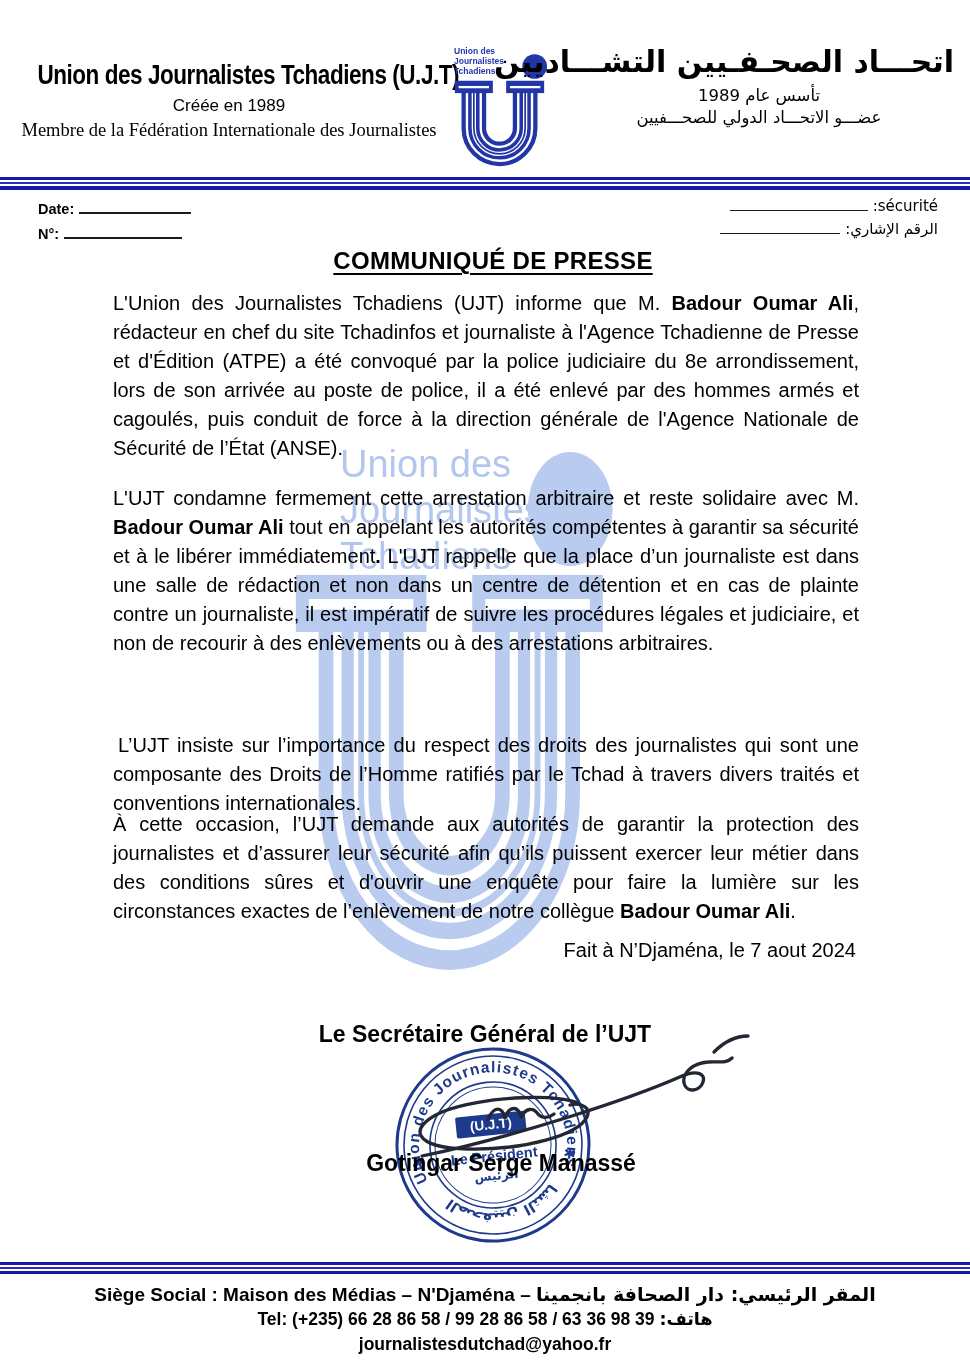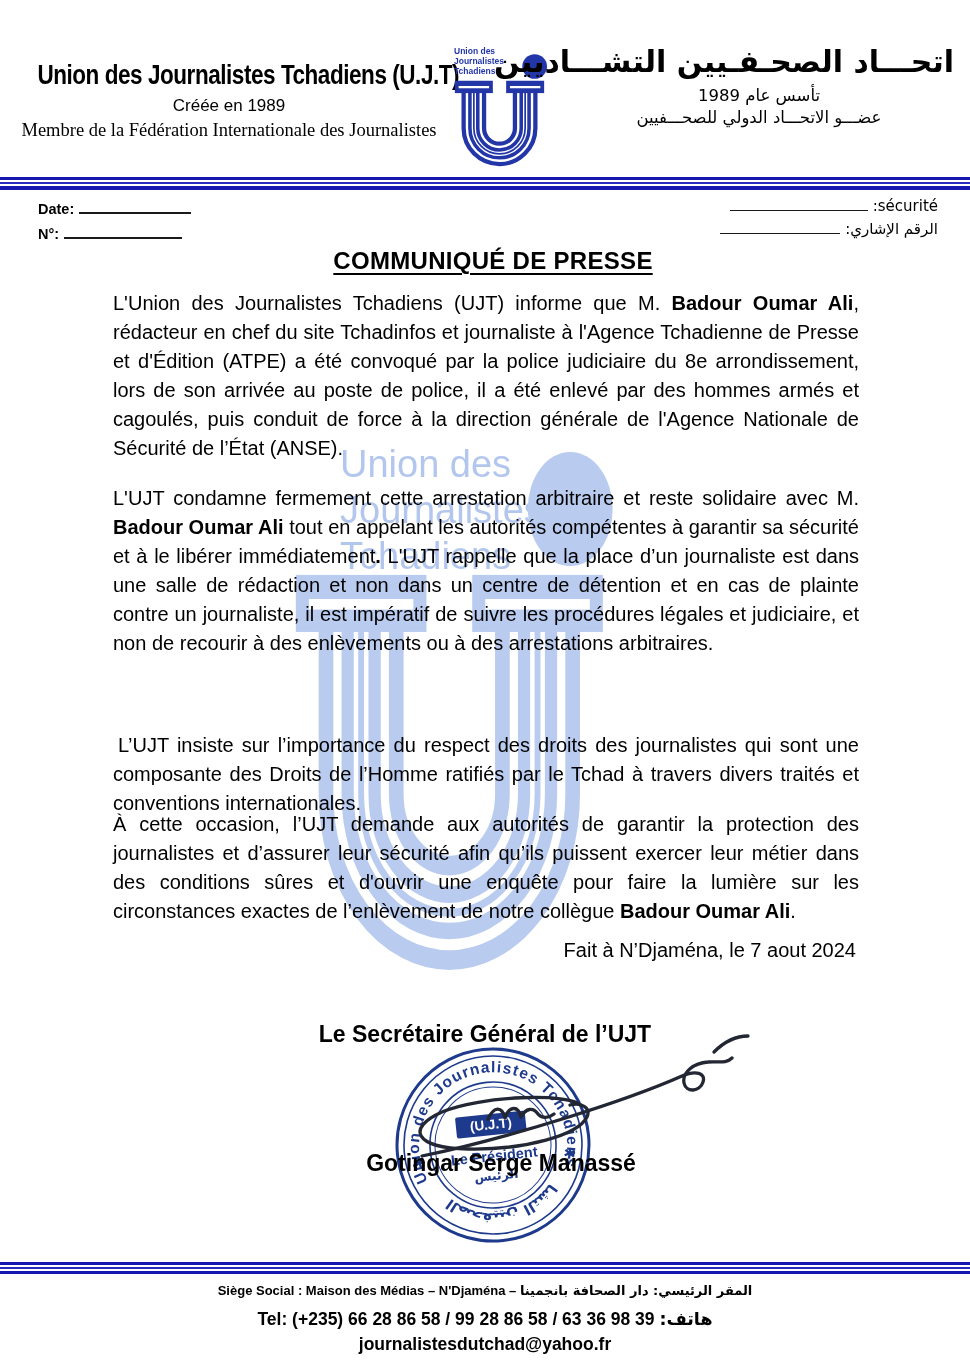--- a/index.html
+++ b/index.html
@@ -51,21 +51,21 @@
   .dateline{right:114px;top:939px;font-size:20px;z-index:2;}
 
   
   .sig-role{left:0;top:1021px;width:970px;text-align:center;font-size:23px;font-weight:bold;z-index:4;}
   .sig-name{left:16px;top:1150px;width:970px;text-align:center;font-size:23px;font-weight:bold;z-index:4;}
   .stamp{left:388px;top:1040px;z-index:1;}
   .scribble{left:330px;top:1018px;z-index:3;}
 
   
   .foot{left:0;width:970px;text-align:center;font-weight:bold;z-index:2;}
-  .f1{top:1283px;font-size:13px;}
+  .f1{top:1283px;font-size:19px;}
   .f2{top:1309px;font-size:17.5px;}
   .f3{top:1334px;font-size:17.5px;}
   .foot .ar{font-weight:bold;}
 </style>
 </head>
 <body>
 
 <svg width="0" height="0" style="position:absolute" aria-hidden="true">
   <defs>
     <g id="ujt-u">

